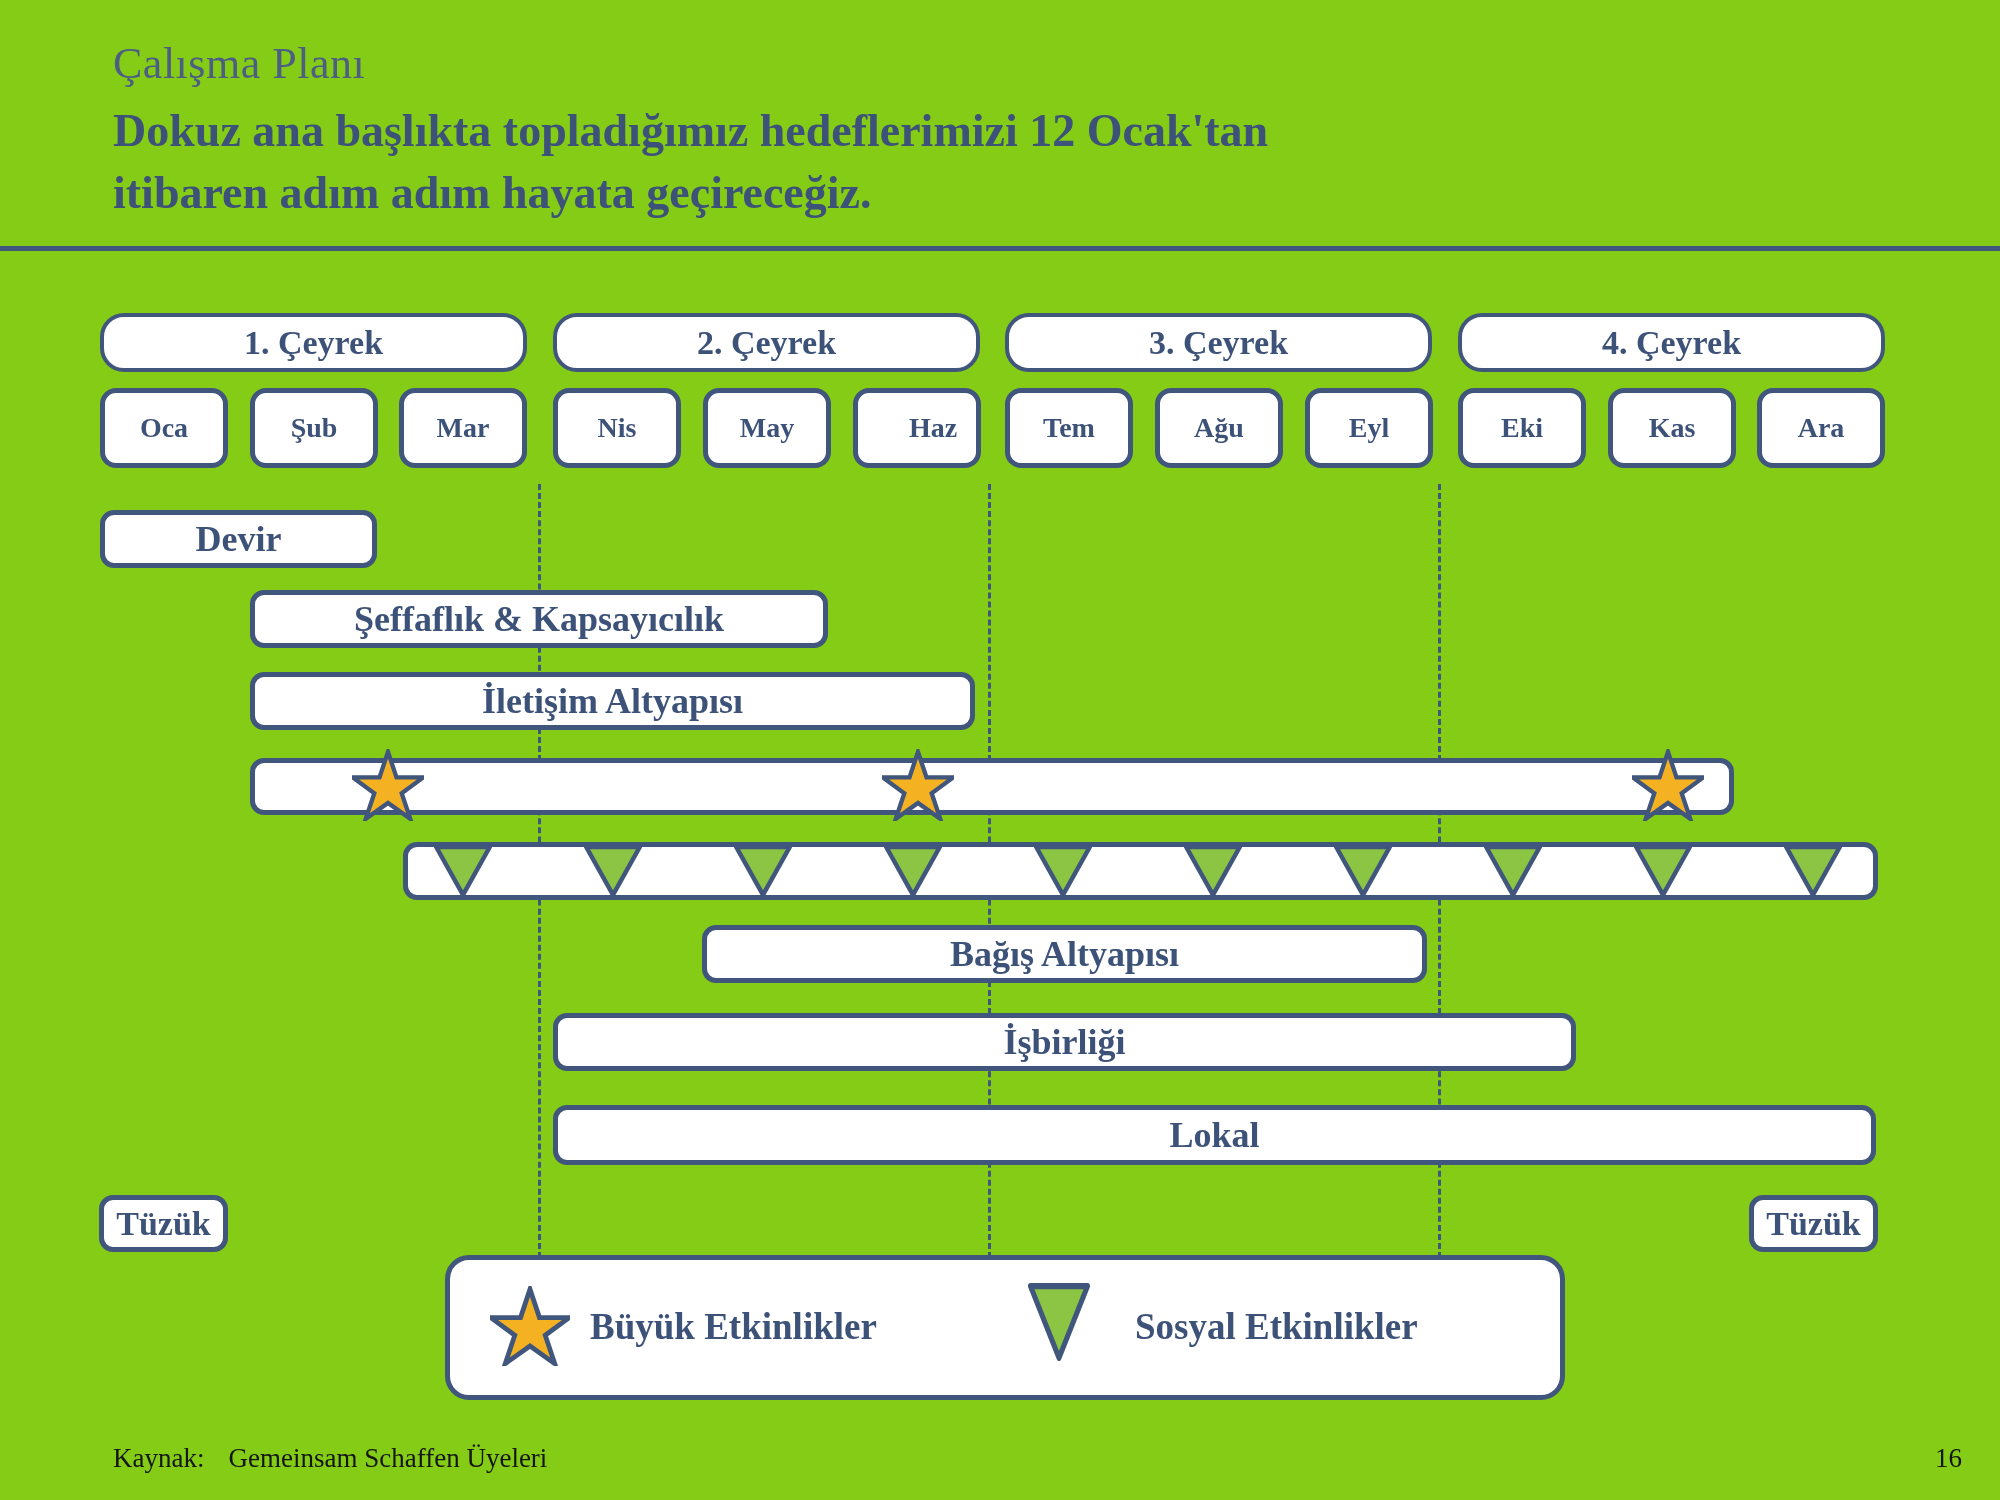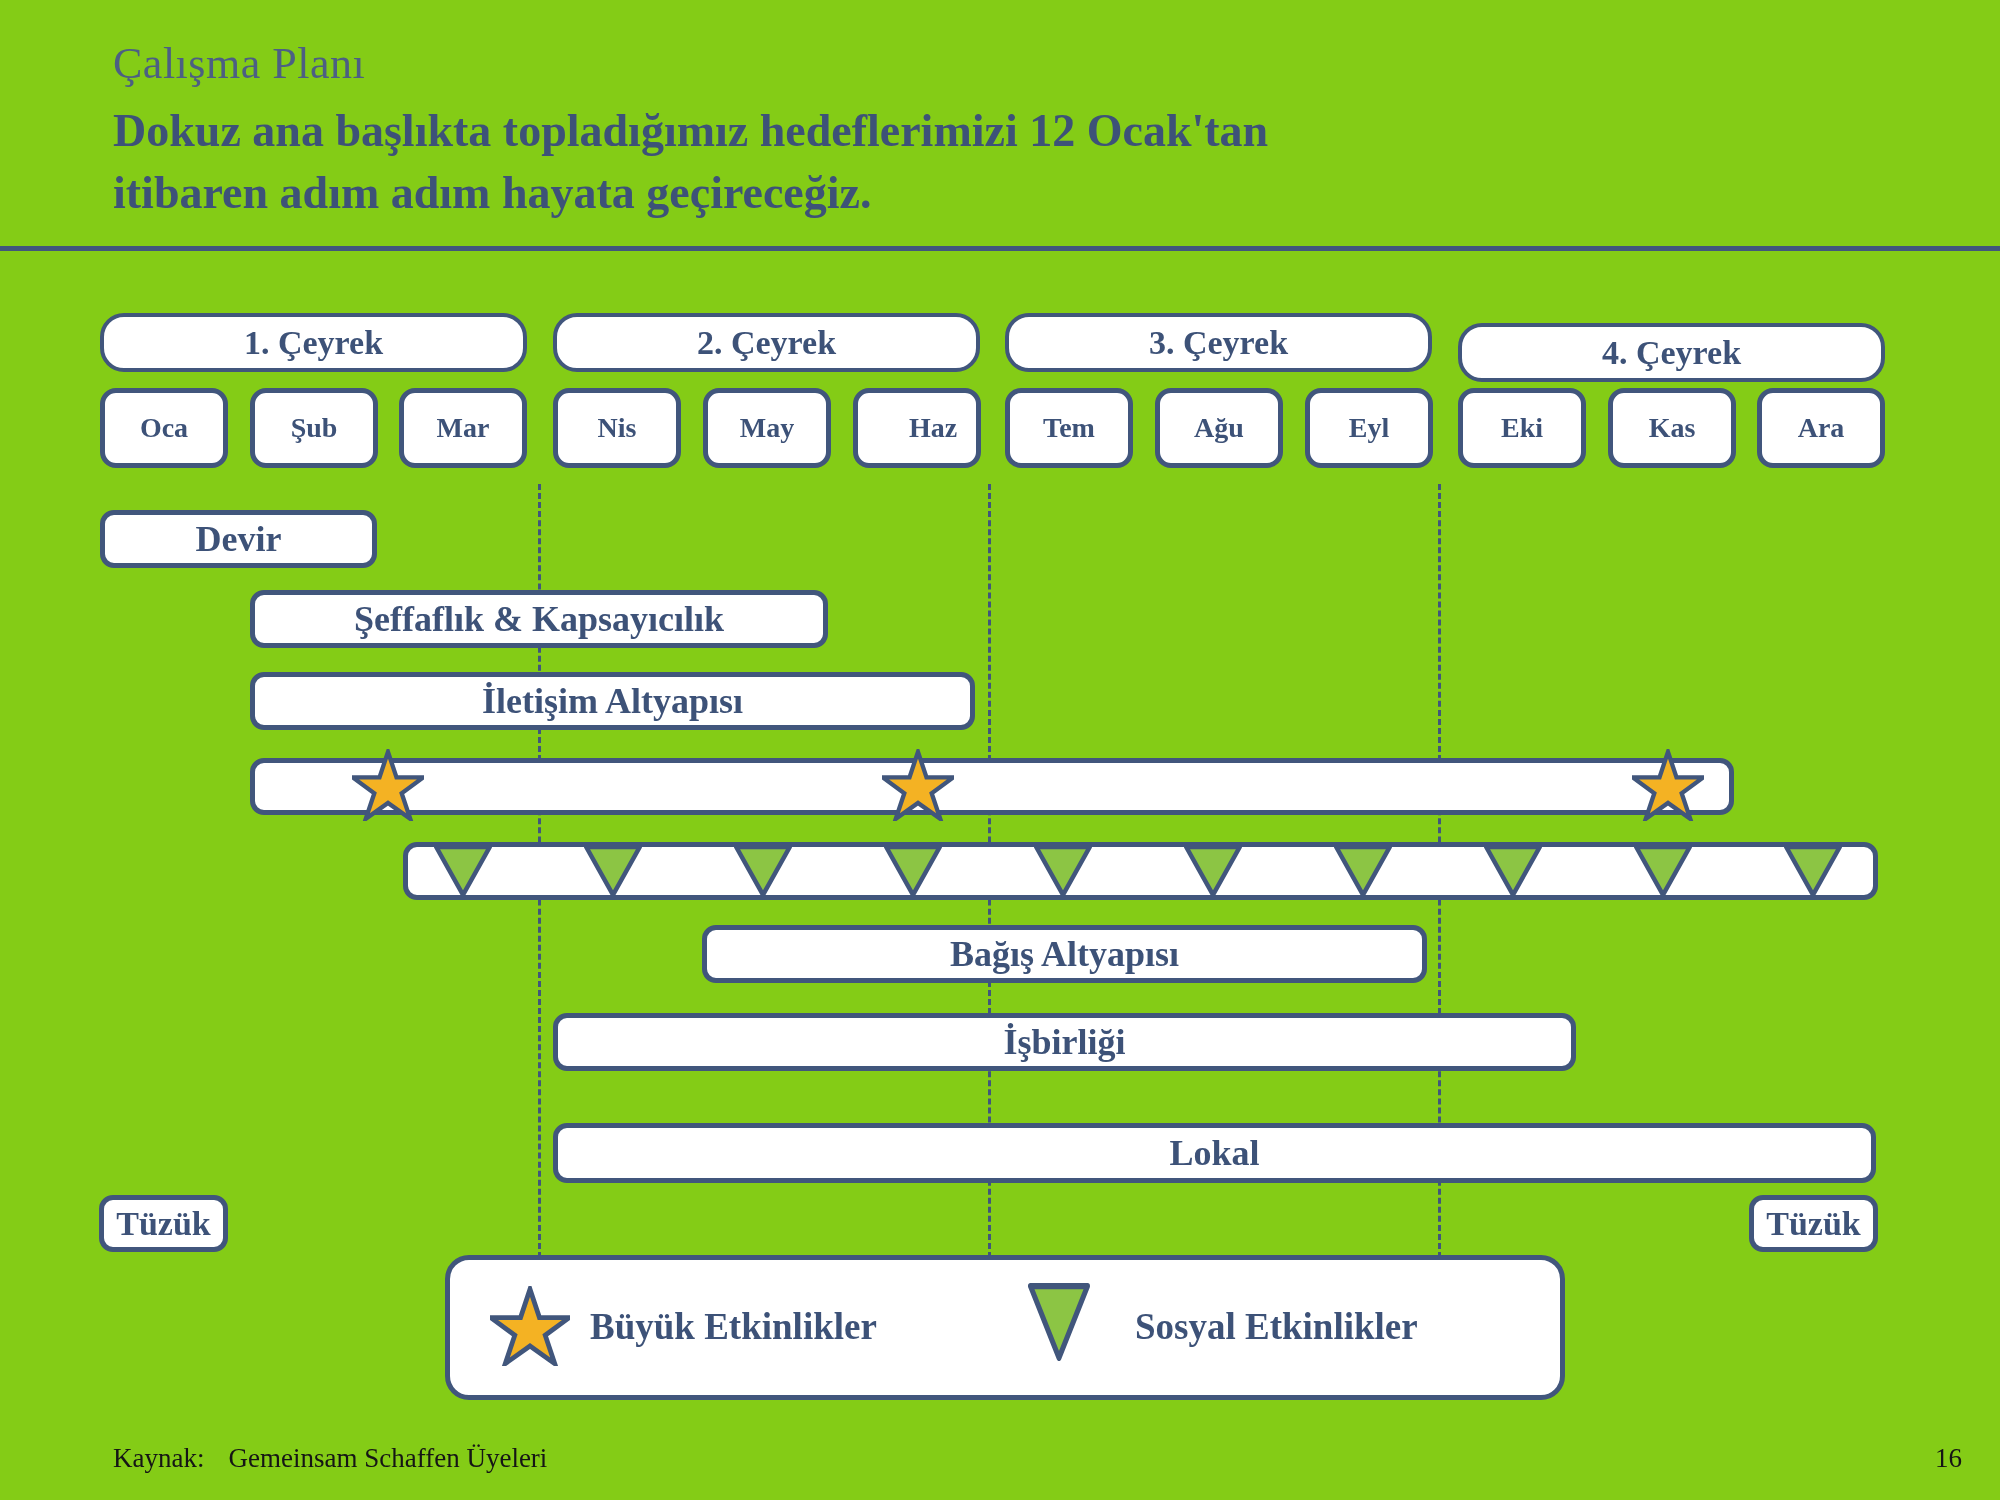--- a/index.html
+++ b/index.html
@@ -52,21 +52,21 @@
   <div class="title">Çalışma Planı</div>
   <div class="subtitle">
     <div>Dokuz ana başlıkta topladığımız hedeflerimizi 12 Ocak'tan</div>
     <div>itibaren adım adım hayata geçireceğiz.</div>
   </div>
   <div class="divider"></div>
 
   <div class="box quarter" style="left:100px;">1. Çeyrek</div>
   <div class="box quarter" style="left:553px;">2. Çeyrek</div>
   <div class="box quarter" style="left:1005px;">3. Çeyrek</div>
-  <div class="box quarter" style="left:1458px;margin-top:10px;">4. Çeyrek</div>
+  <div class="box quarter" style="left:1458px;">4. Çeyrek</div>
 
   <div class="box month" style="left:100px;">Oca</div>
   <div class="box month" style="left:250px;">Şub</div>
   <div class="box month" style="left:399px;">Mar</div>
   <div class="box month" style="left:553px;">Nis</div>
   <div class="box month" style="left:703px;">May</div>
   <div class="box month" style="left:853px;padding-left:32px;">Haz</div>
   <div class="box month" style="left:1005px;">Tem</div>
   <div class="box month" style="left:1155px;">Ağu</div>
   <div class="box month" style="left:1305px;">Eyl</div>
@@ -78,21 +78,21 @@
   <div class="vdash" style="left:988px;"></div>
   <div class="vdash" style="left:1438px;"></div>
 
   <div class="box bar" style="left:100px;top:510px;width:277px;height:58px;">Devir</div>
   <div class="box bar" style="left:250px;top:590px;width:578px;height:58px;">Şeffaflık &amp; Kapsayıcılık</div>
   <div class="box bar" style="left:250px;top:672px;width:725px;height:58px;">İletişim Altyapısı</div>
   <div class="box bar" style="left:250px;top:758px;width:1484px;height:57px;"></div>
   <div class="box bar" style="left:403px;top:842px;width:1475px;height:58px;"></div>
   <div class="box bar" style="left:702px;top:925px;width:725px;height:58px;">Bağış Altyapısı</div>
   <div class="box bar" style="left:553px;top:1013px;width:1023px;height:58px;">İşbirliği</div>
-  <div class="box bar" style="left:553px;top:1105px;width:1323px;height:60px;margin-top:18px;">Lokal</div>
+  <div class="box bar" style="left:553px;top:1105px;width:1323px;height:60px;">Lokal</div>
   <div class="box bar" style="left:99px;top:1195px;width:129px;height:57px;font-size:34px;">Tüzük</div>
   <div class="box bar" style="left:1749px;top:1195px;width:129px;height:57px;font-size:34px;">Tüzük</div>
 
   <span class="marker" style="left:352px;top:749px;">
     <svg width="72" height="72" viewBox="0 0 100 100">
         <polygon points="50,4 61.8,39.5 99,39.5 69,61.5 80.9,97 50,75 19.1,97 31,61.5 1,39.5 38.2,39.5" fill="#F4B223" stroke="#41567c" stroke-width="6"></polygon>
       </svg>
   </span>
   <span class="marker" style="left:882px;top:749px;">
     <svg width="72" height="72" viewBox="0 0 100 100">

